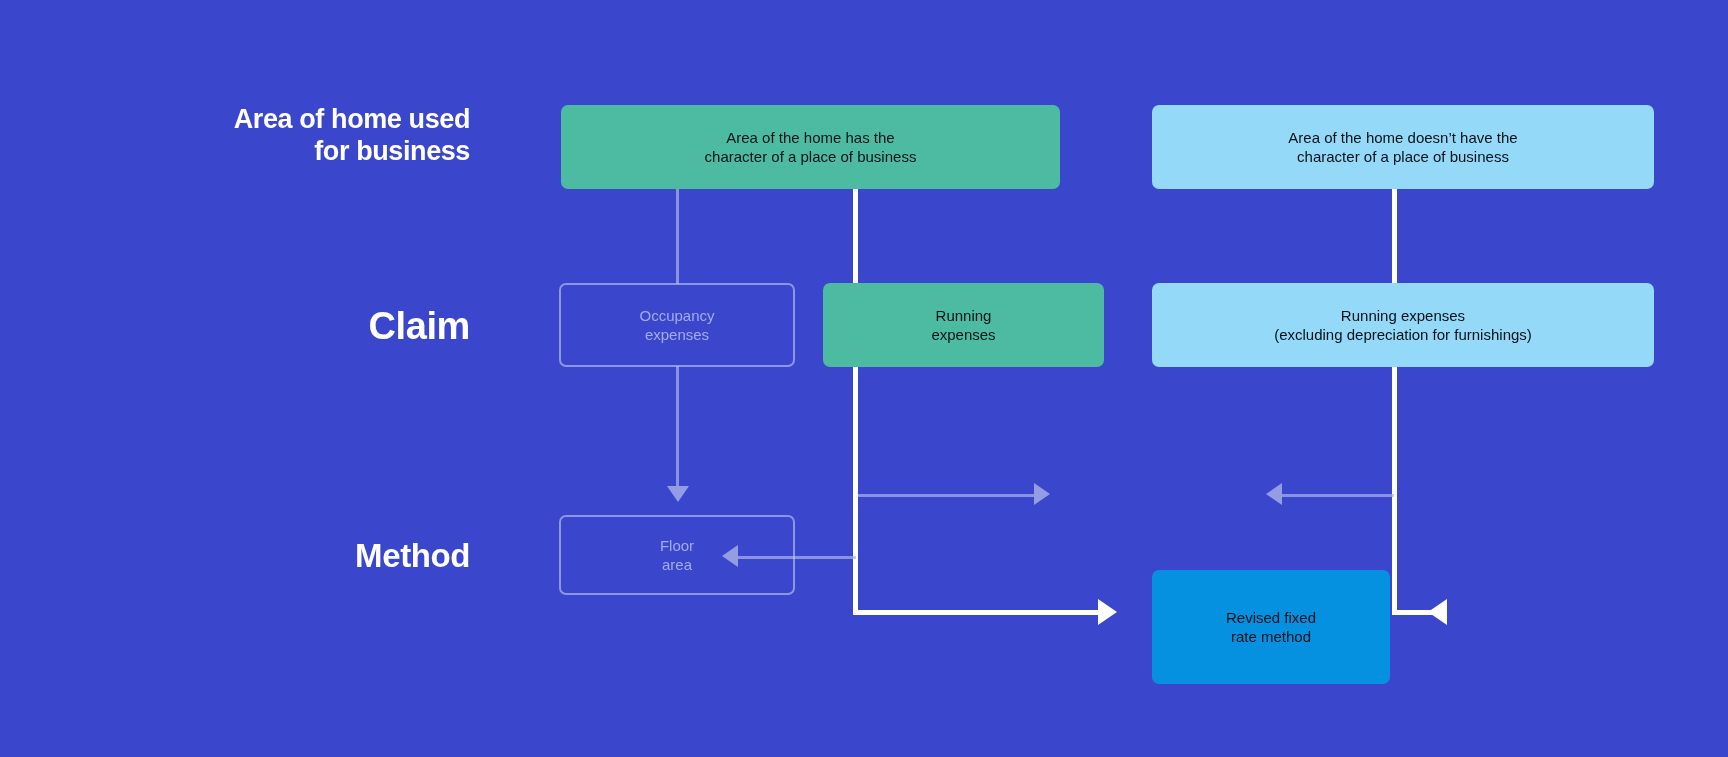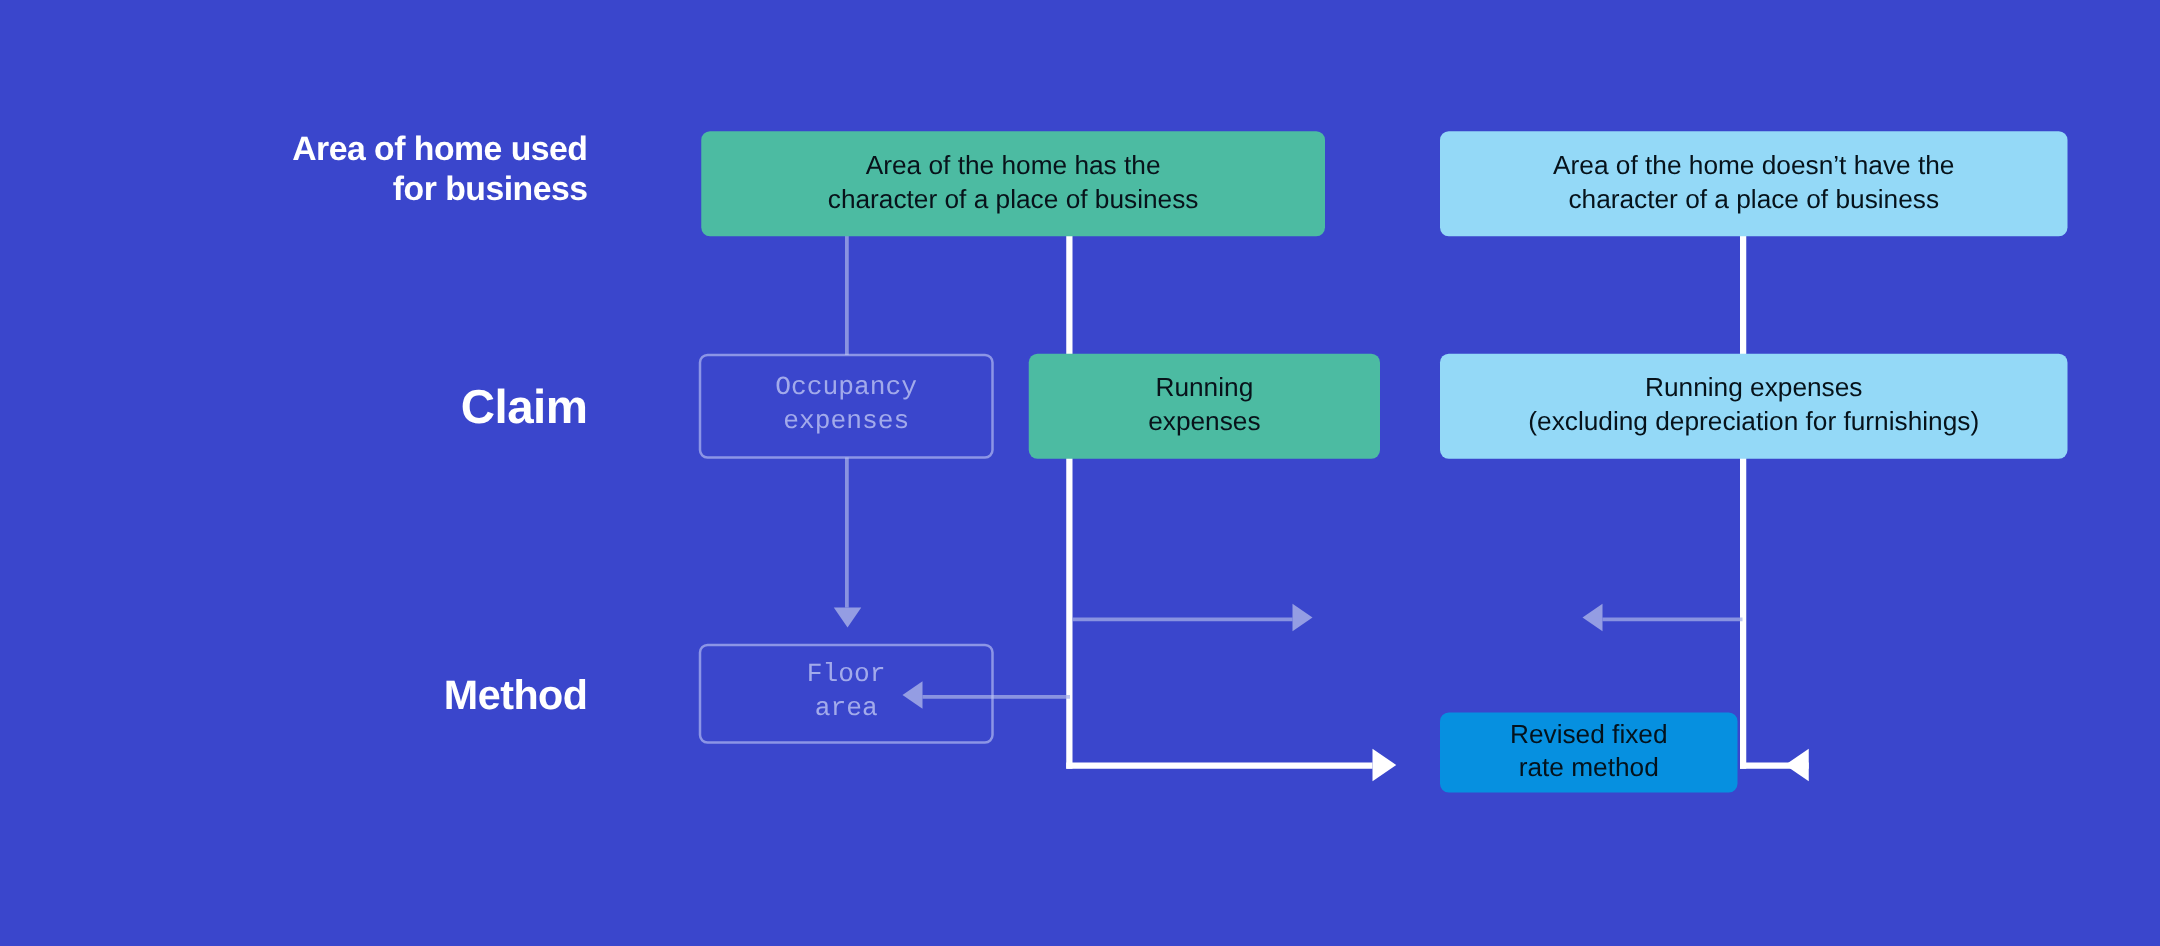--- a/index.html
+++ b/index.html
@@ -28,42 +28,41 @@
   
   .node{
     position:absolute;
     box-sizing:border-box;
     border-radius:7px;
     display:flex;
     align-items:center;
     justify-content:center;
     text-align:center;
     line-height:1.28;
-    font-size:21px;
+    font-size:15px;
     white-space:pre-line;
     z-index:5;
   }
   .node.green{background:#4cbba2;color:#08121a;}
   .node.lightblue{background:#94d9f7;color:#06121a;}
   .node.vivid{background:#0690e0;color:#04121c;}
   .node.ghost{
     background:transparent;
     border:2px solid rgba(190,198,245,.62);
     color:rgba(192,199,243,.78);
-    font-family:Liberation Mono, monospace;
   }
 
   #box-top-left    {left:561px;top:105px;width:499px;height:84px;}
   #box-top-right   {left:1152px;top:105px;width:502px;height:84px;}
   #box-occupancy   {left:559px;top:283px;width:236px;height:84px;}
   #box-running     {left:823px;top:283px;width:281px;height:84px;}
   #box-running-excl{left:1152px;top:283px;width:502px;height:84px;}
   #box-actual-cost {left:1152px;top:450px;width:238px;height:92px;}
   #box-floor-area  {left:559px;top:515px;width:236px;height:80px;}
-  #box-revised     {left:1152px;top:570px;width:238px;height:64px;}
+  #box-revised     {left:1152px;top:570px;width:238px;height:114px;}
 
   
   .conn{position:absolute;z-index:2;}
   .white{background:#ffffff;}
   .ghostline{background:rgba(168,177,232,.72);}
 
   
   #v-left-a{left:676px;top:188px;width:3px;height:96px;}
   #v-left-b{left:676px;top:366px;width:3px;height:120px;}
 

